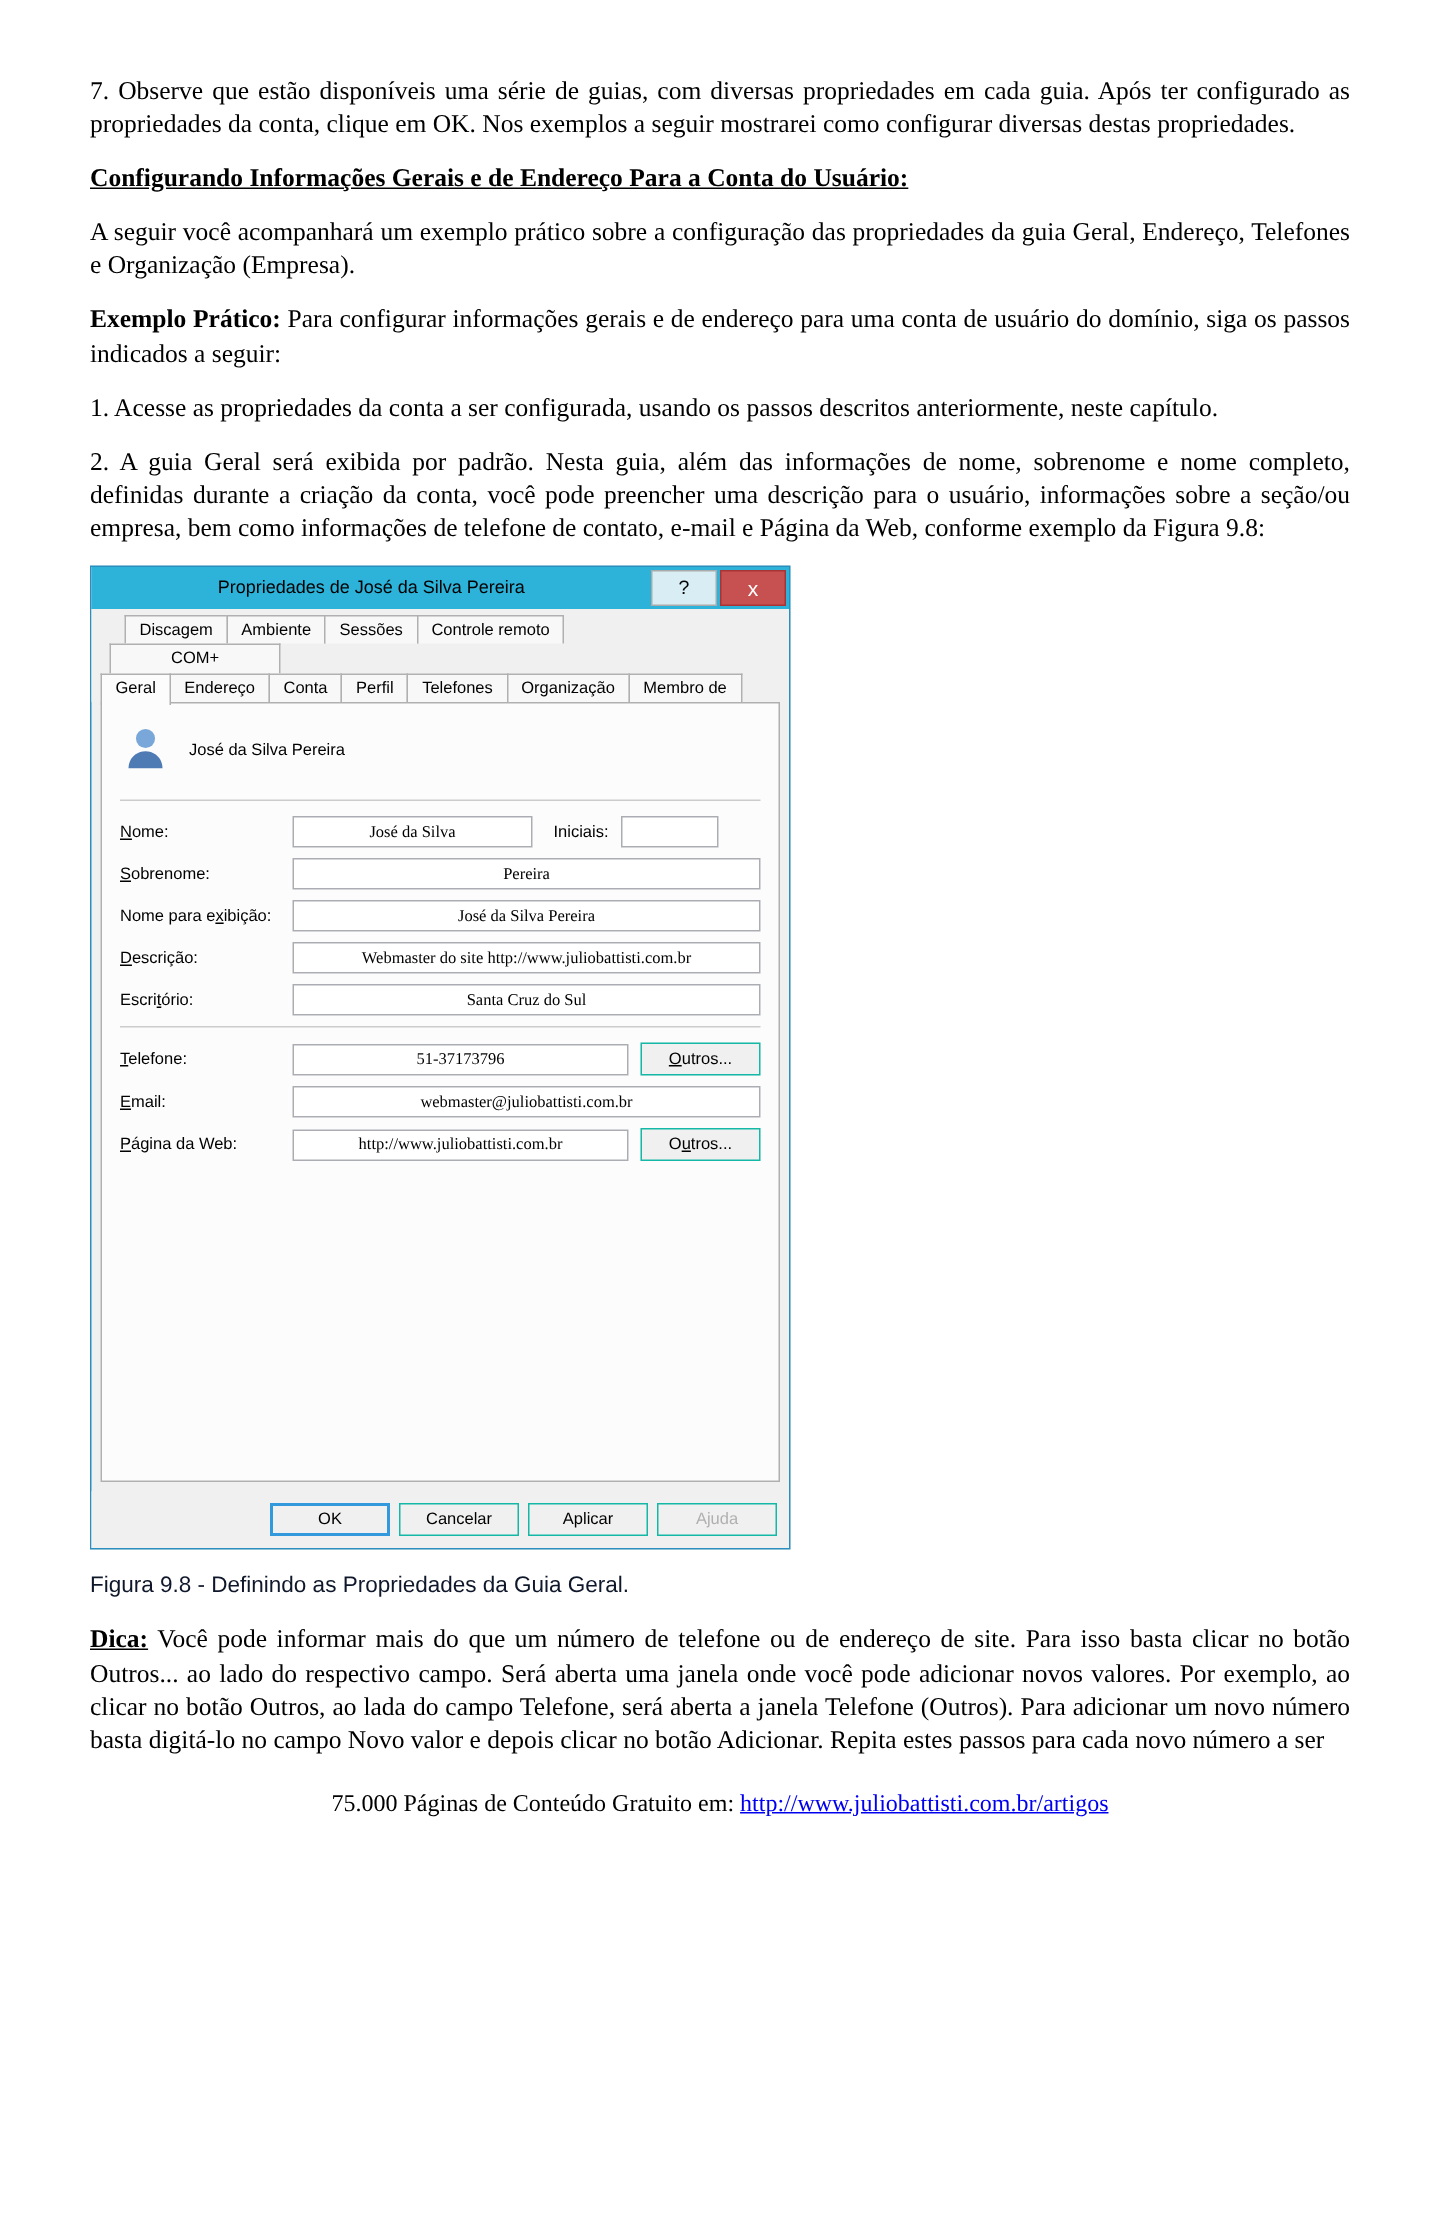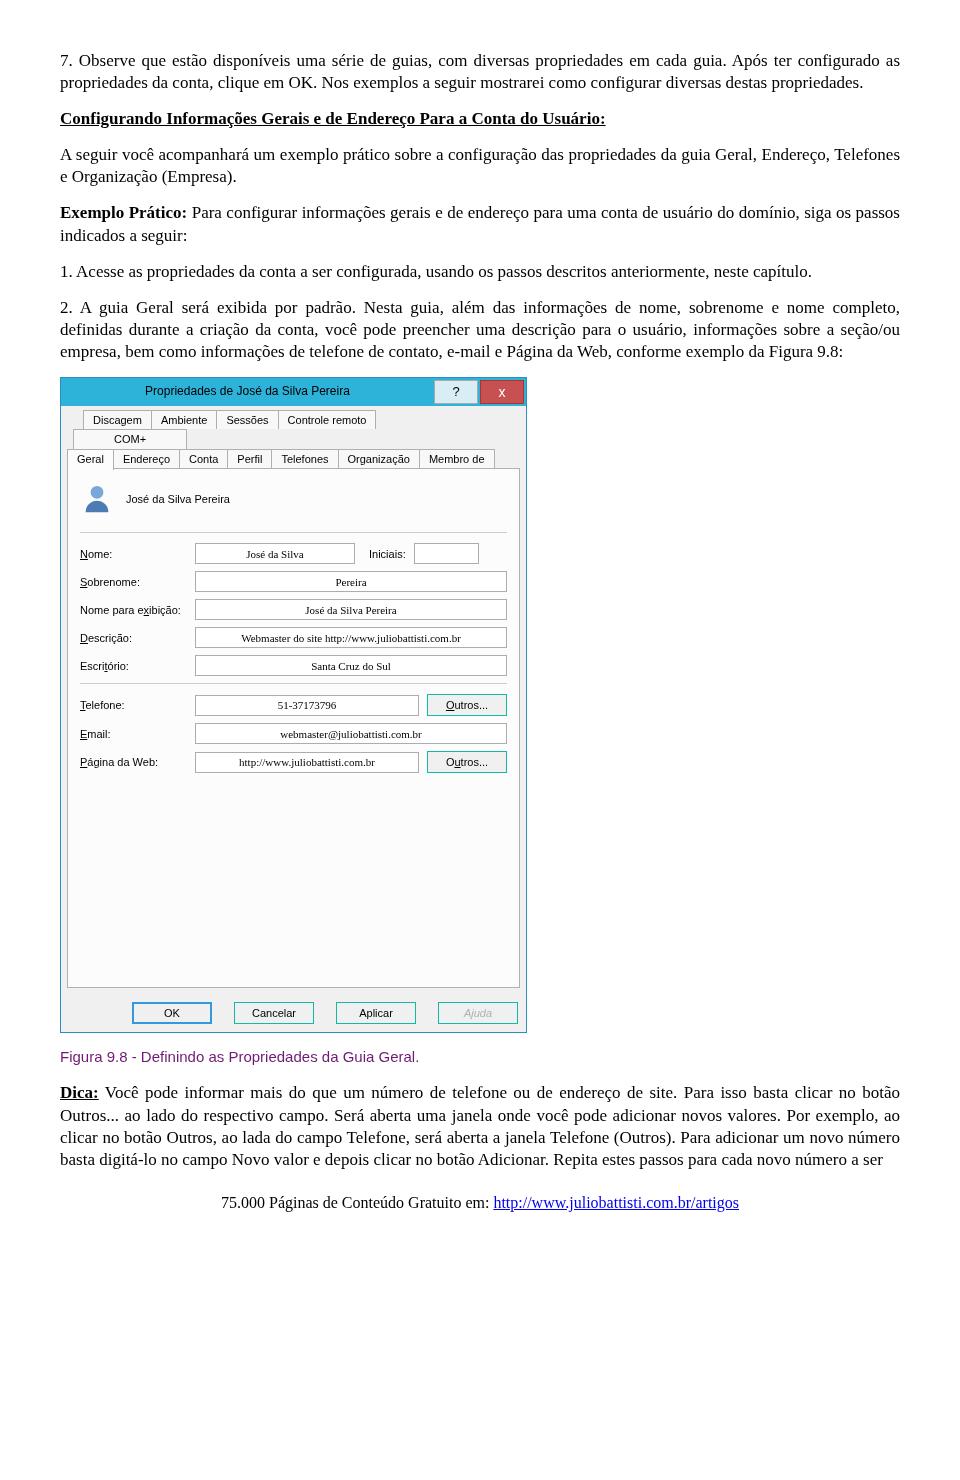--- a/index.html
+++ b/index.html
@@ -8,21 +8,21 @@
     color: #000;
     margin: 0;
     padding: 50px 60px 40px 60px;
     line-height: 1.3;
     background: #fff;
     width: 960px;
     box-sizing: border-box;
   }
   .para { text-align: justify; margin-bottom: 14px; }
   .section-title { font-weight: bold; text-decoration: underline; margin-bottom: 14px; }
-  .caption { color: #701a75; font-family: Arial, sans-serif; font-size: 15px; margin: 14px 0 16px 0; }
+  .caption { color: #0f172a; font-family: Arial, sans-serif; font-size: 15px; margin: 14px 0 16px 0; }
   .dica-title { font-weight: bold; text-decoration: underline; }
   .footer-line { text-align: center; font-size: 16px; margin-top: 22px; }
   .footer-line a { color: #0000EE; text-decoration: underline; }
   .bold { font-weight: bold; }
 
   
   .dialog-wrap { margin: 10px 0 10px 0; }
   .dialog {
     width: 465px;
     background: #f0f0f0;
@@ -116,23 +116,23 @@
     padding: 0;
   }
   .btn .u { text-decoration: underline; }
   .dlg-buttons {
     display: flex;
     justify-content: flex-end;
     gap: 6px;
     padding: 8px;
     background: #f0f0f0;
   }
-  .dlg-buttons .btn { margin-left: 16px; }
+  .dlg-buttons .btn { margin-left: 0; }
   .btn.default { border: 2px solid #3399dd; }
-  .btn.disabled { color: #b0b0b0; font-style: italic; }
+  .btn.disabled { color: #b0b0b0; }
 
   a.inbody { color: #0000EE; text-decoration: underline; }
 </style>
 </head>
 <body>
 
 <div class="para">7.        Observe que estão disponíveis uma série de guias, com diversas propriedades em cada guia. Após ter configurado as propriedades da conta, clique em OK. Nos exemplos a seguir mostrarei como configurar diversas destas propriedades.</div>
 
 <div class="section-title"> Configurando Informações Gerais e de Endereço Para a Conta do Usuário:</div>
 

